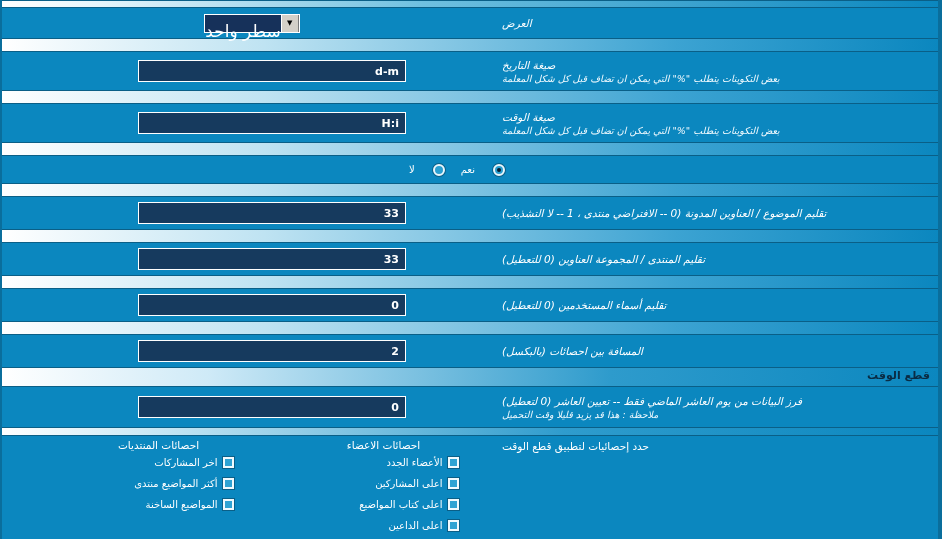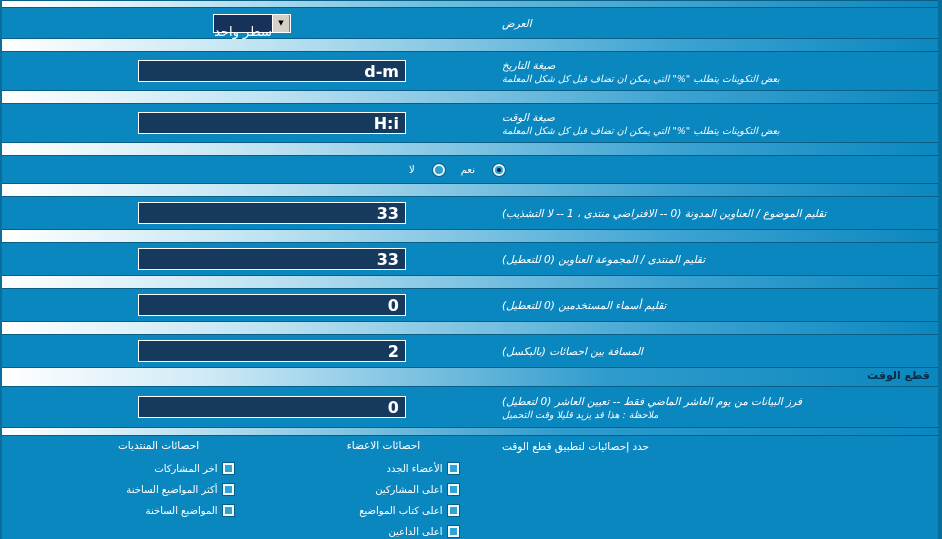--- a/index.html
+++ b/index.html
@@ -96,42 +96,42 @@
   }
 
   
   .txt {
     width: 268px;
     height: 22px;
     box-sizing: border-box;
     background: #163a5e;
     border: 1px solid #ffffff;
     color: #ffffff;
-    font-size: 16px;
+    font-size: 11px;
     font-weight: bold;
     text-align: right;
     padding: 0 6px;
     font-family: "DejaVu Sans", "Liberation Sans", sans-serif;
     outline: none;
     direction: ltr;
     margin-left: 40px;
   }
 
   
   .sel-wrap {
     display: inline-flex;
     align-items: stretch;
     height: 19px;
     background: #16315a;
     border: 1px solid #ffffff;
     box-sizing: border-box;
   }
   .sel-wrap .sel-text {
     padding: 0 0;
-    font-size: 13px;
+    font-size: 17px;
     color: #ffffff;
     display: flex;
     align-items: center;
     white-space: nowrap;
     letter-spacing: .3px;
     margin-top: 16px;
   }
   .sel-wrap .sel-arrow {
     width: 16px;
     background: #d4d0c8;
@@ -205,21 +205,20 @@
   }
   .cbx-col {
     width: 225px;
     display: flex;
     flex-direction: column;
     align-items: center;
   }
   .cbx-col .col-head {
     font-size: 10.5px;
     color: #ffffff;
-    margin-bottom: 6px;
     text-align: center;
     line-height: 14px;
   }
   .cbx-row {
     display: flex;
     flex-direction: row;
     align-items: center;
     justify-content: flex-start;
     width: 150px;
     height: 21px;
@@ -377,21 +376,21 @@
       </div>
 
       <div class="cbx-col">
         <div class="col-head">احصائات المنتديات</div>
         <div class="cbx-row">
           <span class="cbx"></span>
           <span class="cbx-label">اخر المشاركات</span>
         </div>
         <div class="cbx-row">
           <span class="cbx"></span>
-          <span class="cbx-label">أكثر المواضيع الساخنة</span>
+          <span class="cbx-label">أكثر المواضيع منتدى</span>
         </div>
         <div class="cbx-row">
           <span class="cbx"></span>
           <span class="cbx-label">المواضيع الساخنة</span>
         </div>
 
       </div>
 
     </div>
   </div>

